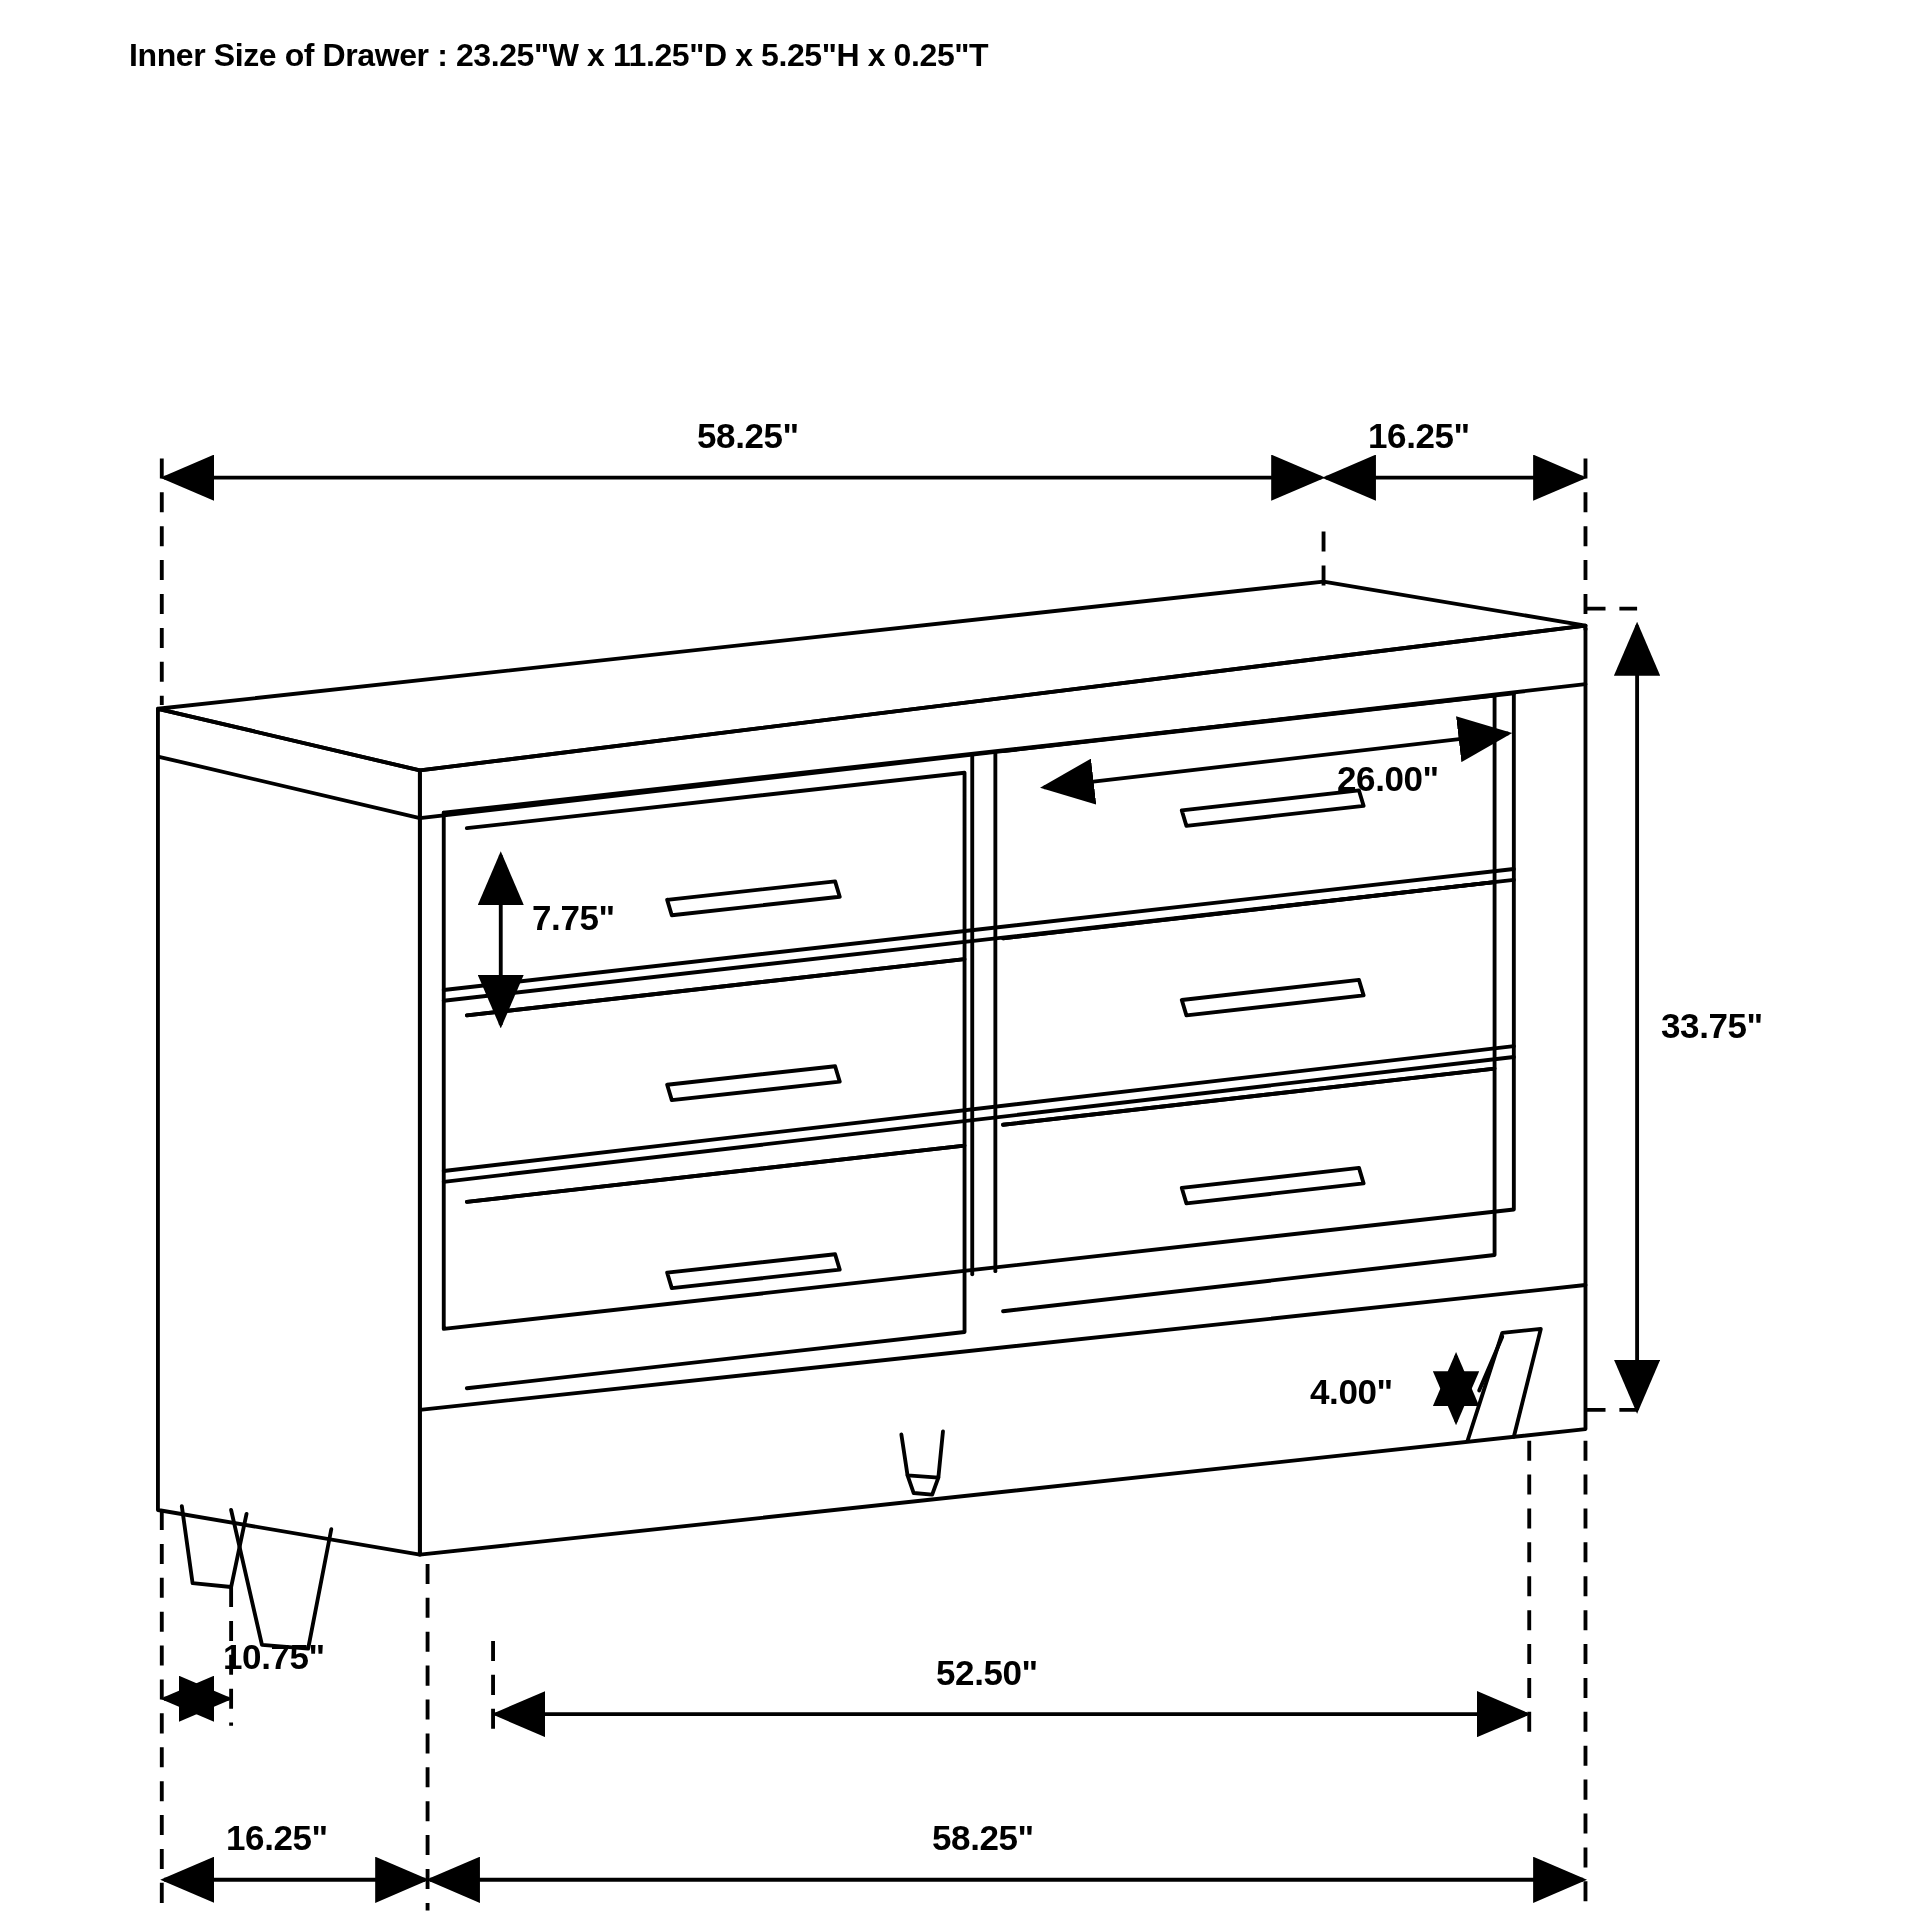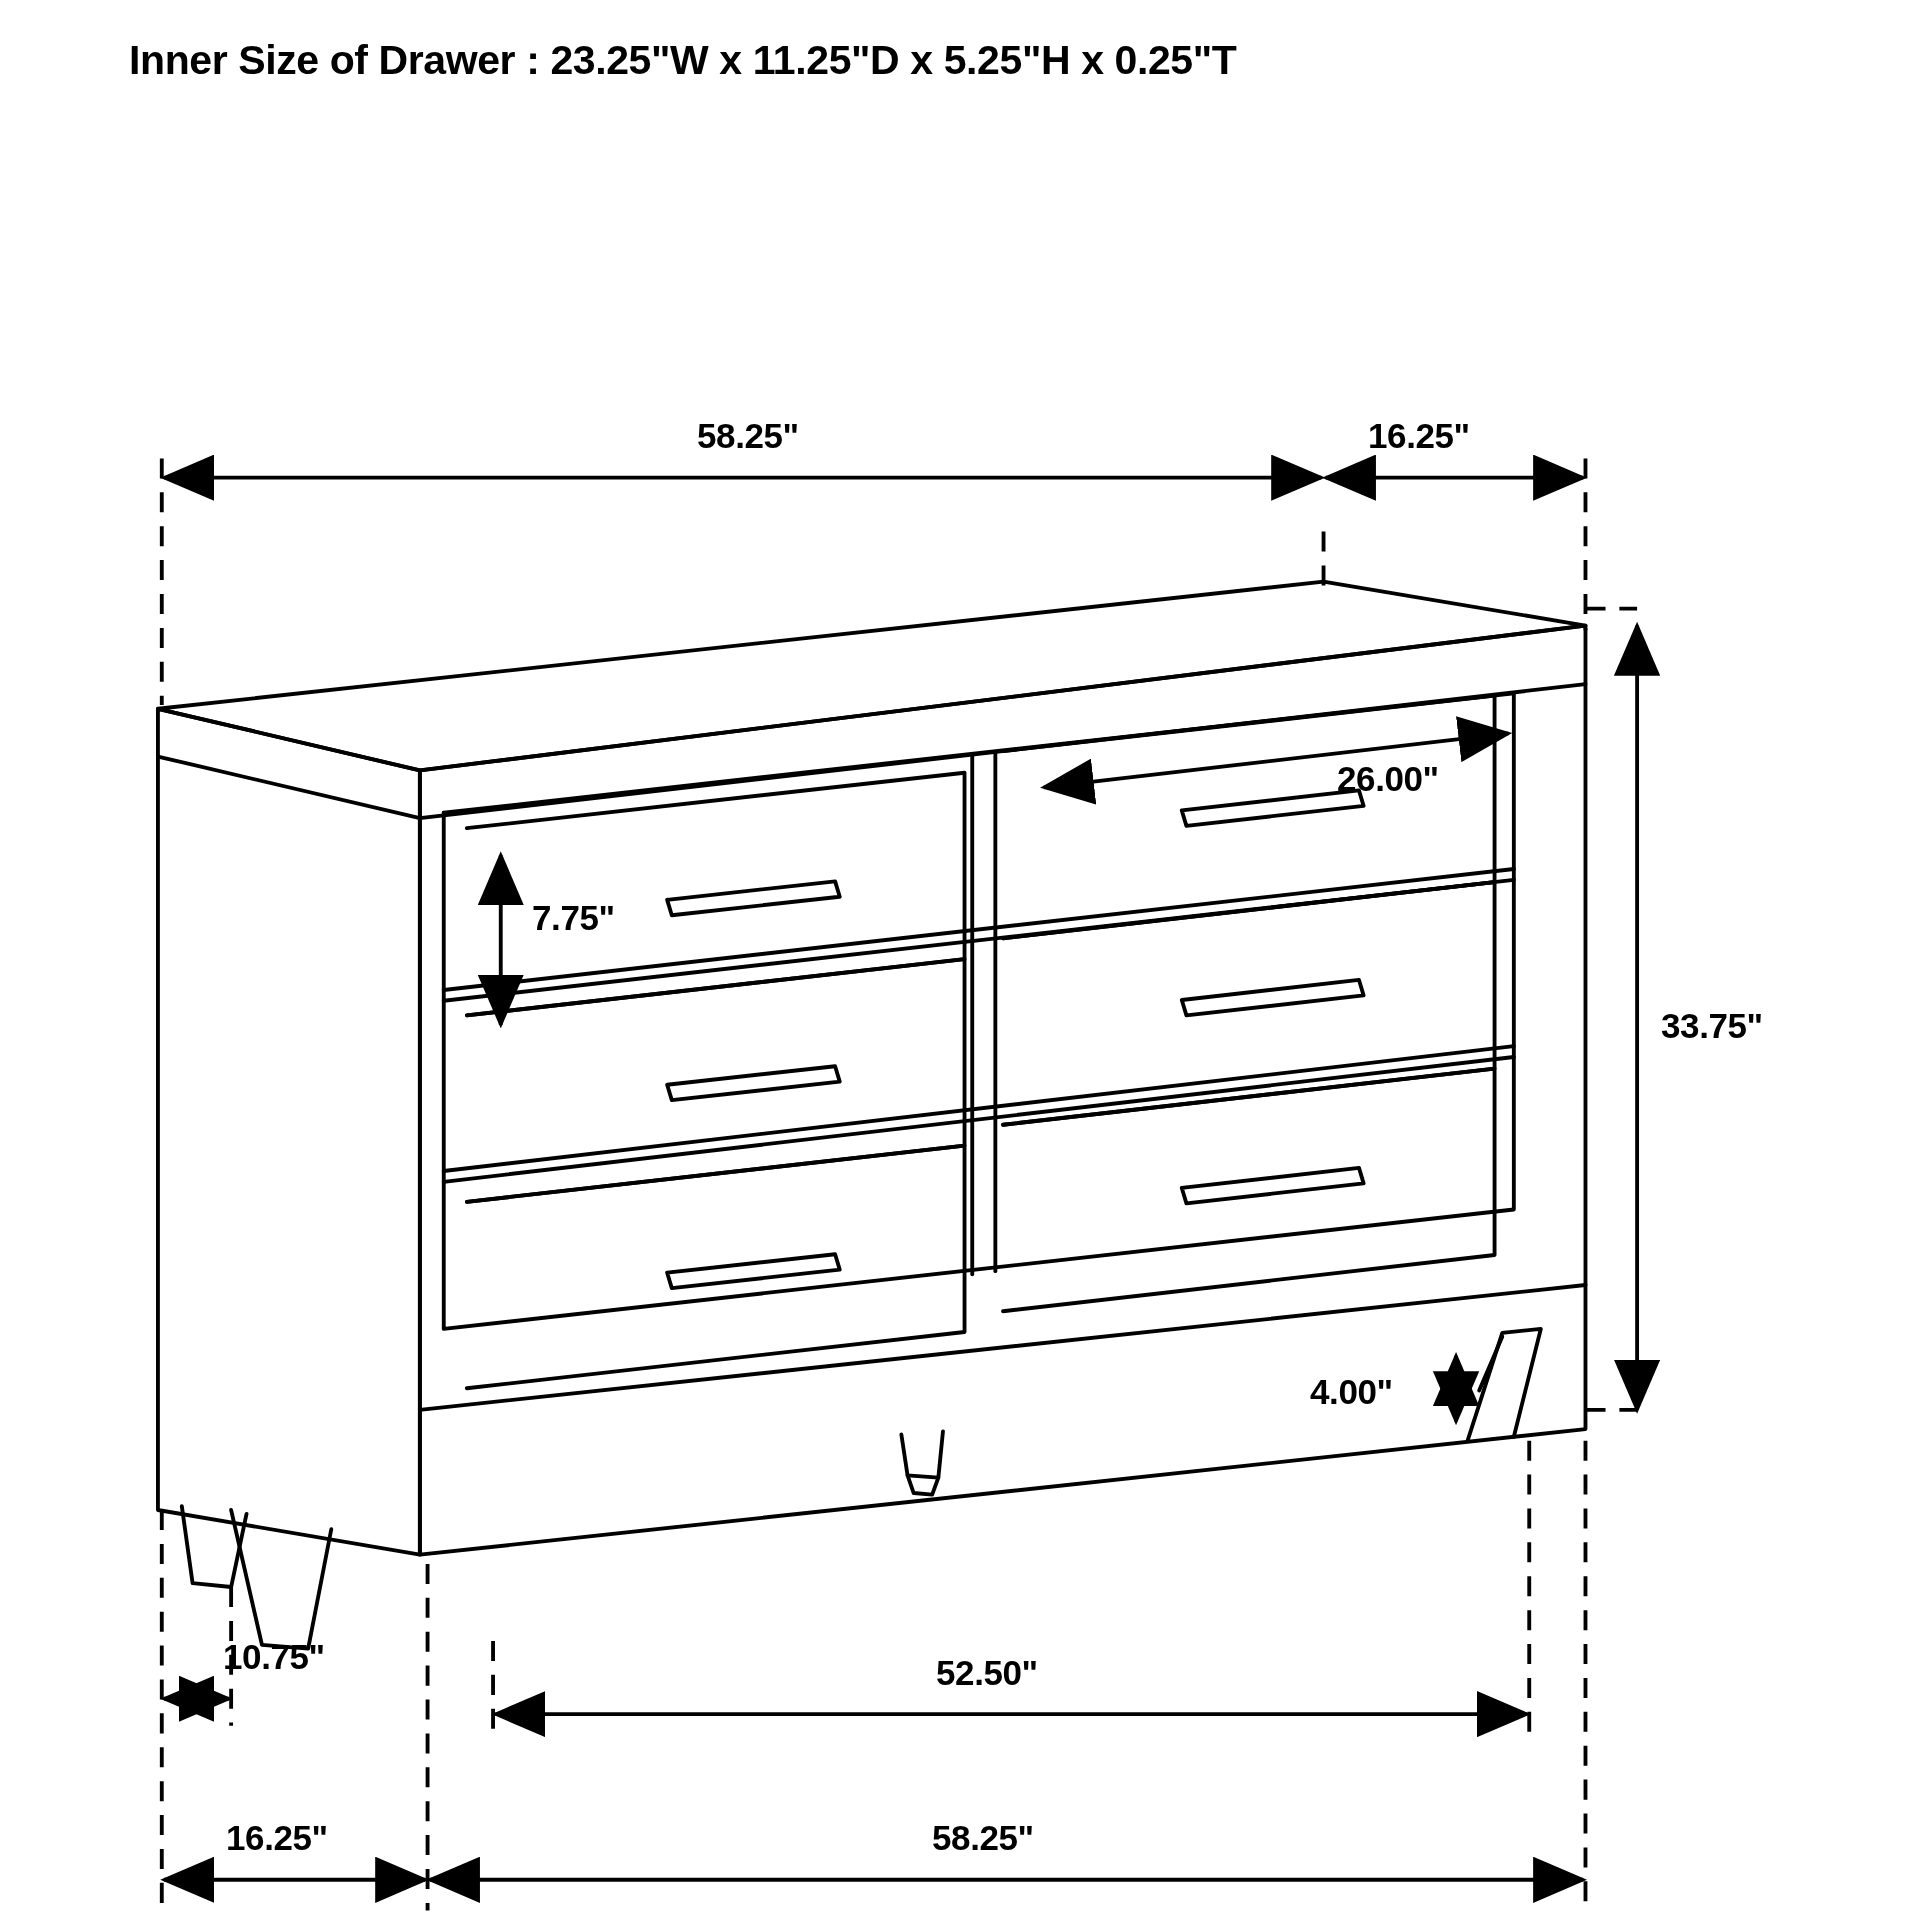--- a/index.html
+++ b/index.html
@@ -18,21 +18,21 @@
   #stage {
     position: absolute;
     left: 0; top: 0;
     width: 1926px;
     height: 1926px;
   }
   #title {
     position: absolute;
     left: 129px;
     top: 37px;
-    font-size: 41px;
+    font-size: 32px;
     font-weight: bold;
     letter-spacing: -0.4px;
     white-space: nowrap;
   }
   svg#diagram {
     position: absolute;
     left: 0; top: 0;
     width: 1926px;
     height: 1926px;
   }

